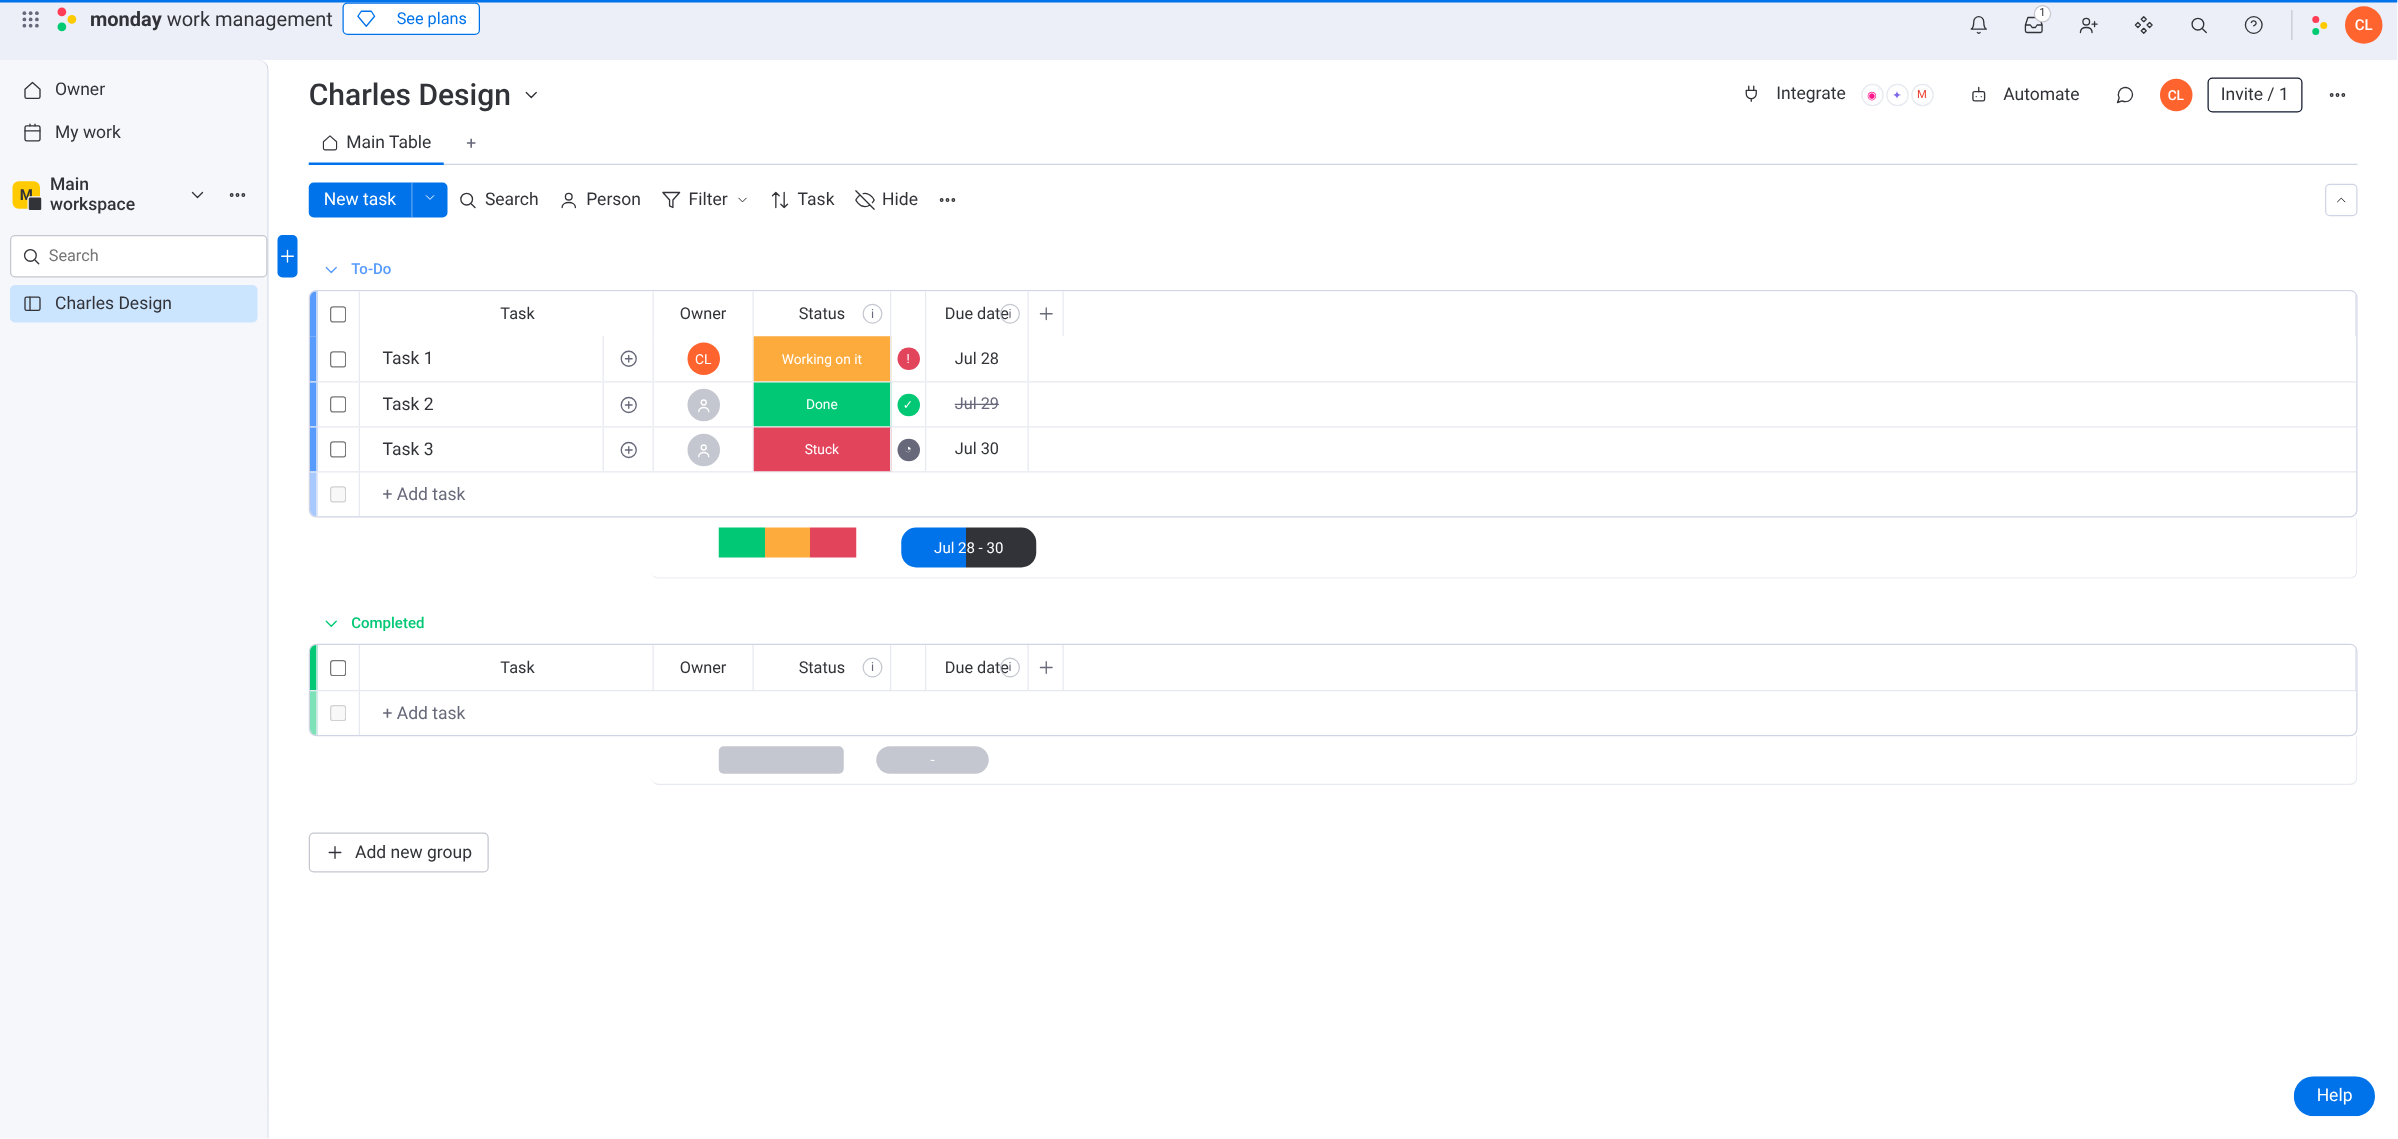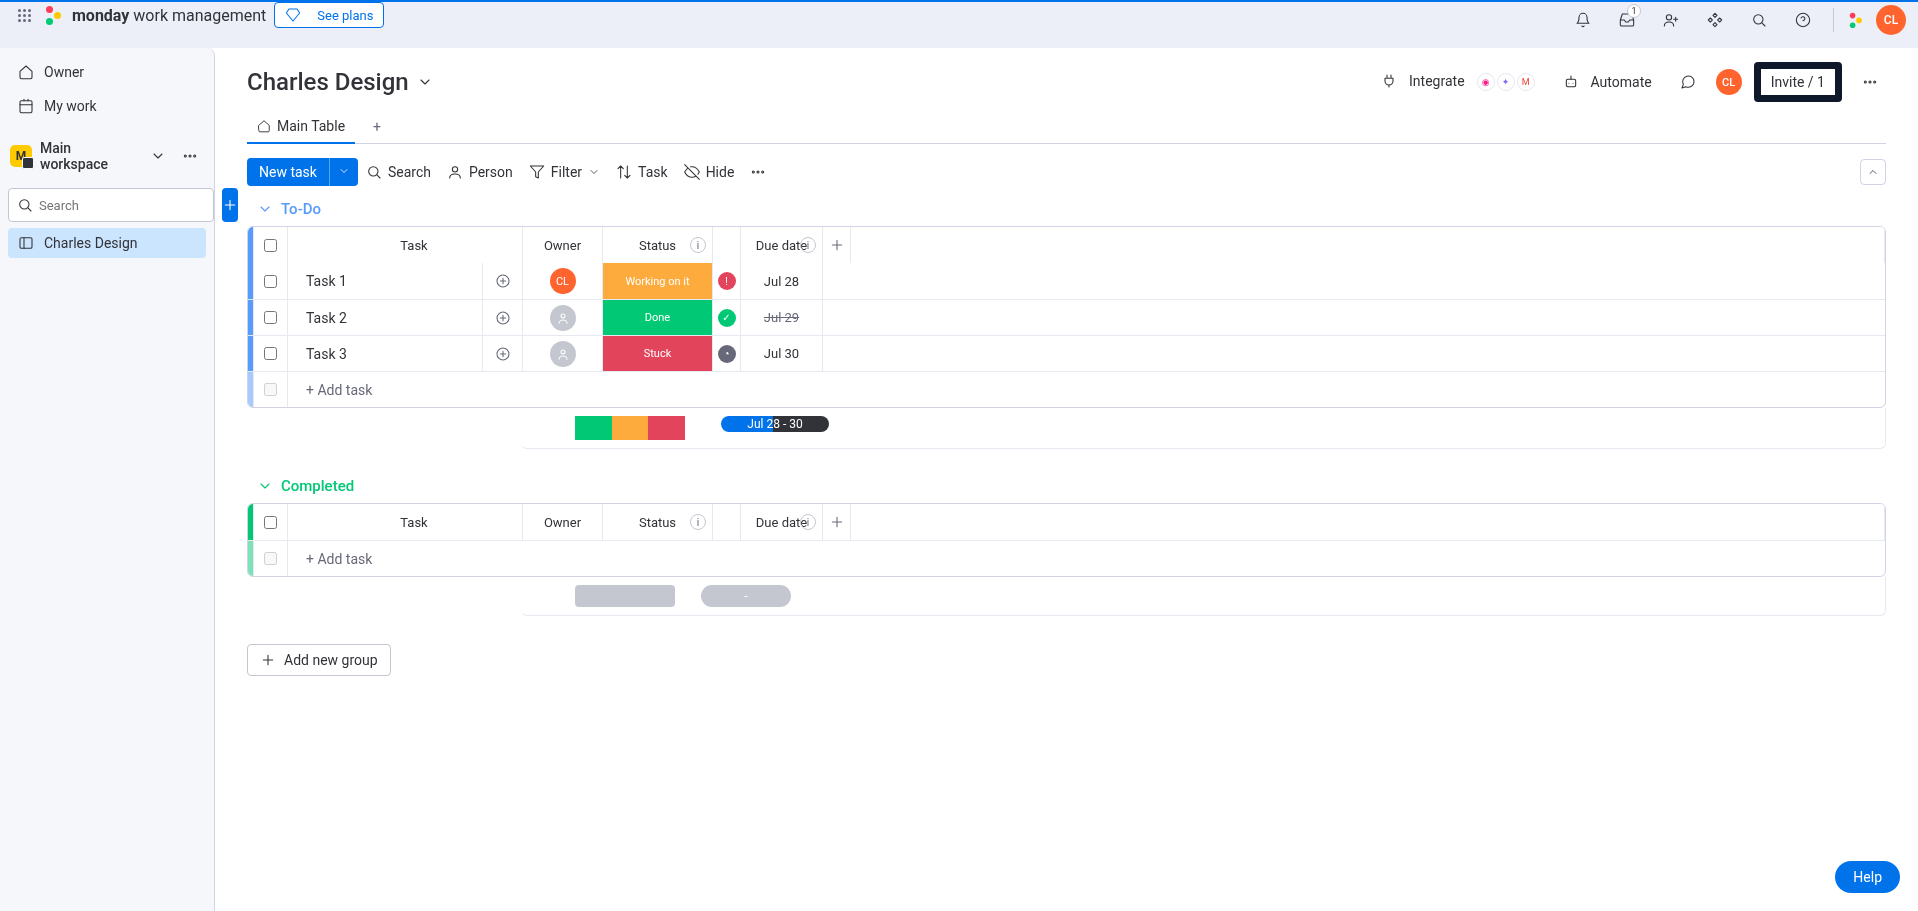--- a/index.html
+++ b/index.html
@@ -35,33 +35,33 @@
 .search-row{display:flex;gap:8px;margin-top:6px}
 .search-box{flex:1;display:flex;align-items:center;gap:6px;border:1px solid #c5c7d0;border-radius:4px;padding:5px 8px;background:#fff}
 .search-box input{border:none;outline:none;flex:1;font-size:13px;background:transparent}
 .add-btn{width:34px;height:34px;background:#0073ea;border-radius:4px;display:flex;align-items:center;justify-content:center;color:#fff;cursor:pointer}
 .board-item{display:flex;align-items:center;gap:10px;padding:7px 10px;border-radius:4px;cursor:pointer;margin-top:4px;background:#cce5ff}
 .main{flex:1;overflow:auto;padding:14px 32px 28px 32px}
 .board-head{display:flex;align-items:center;justify-content:space-between;margin-bottom:4px}
 .board-title{display:flex;align-items:center;gap:8px;font-size:24px;font-weight:500;cursor:pointer}
 .head-right{display:flex;align-items:center;gap:12px}
 .hr-btn{display:flex;align-items:flex-start;gap:12px;padding:5px 8px;border-radius:4px;cursor:pointer;color:#323338}
-.invite-btn{border:7px solid #0f172a;border-radius:4px;padding:5px 10px;cursor:pointer}
+.invite-btn{border:1px solid #0f172a;border-radius:4px;padding:5px 10px;cursor:pointer}
 .tabs-row{display:flex;align-items:center;gap:8px;border-bottom:1px solid #d0d4e4;margin-top:8px}
 .tab{display:flex;align-items:center;gap:6px;padding:8px 10px;cursor:pointer;color:#323338;font-size:14px}
 .tab.active{border-bottom:2px solid #0073ea;margin-bottom:-1px}
 .tab-add{padding:8px 10px;cursor:pointer;color:#676879}
 .toolbar{display:flex;align-items:center;padding:14px 0;position:relative}
 .new-task{display:flex;align-items:center;background:#0073ea;color:#fff;border-radius:4px;overflow:hidden;cursor:pointer}
 .new-task .lbl{padding:6px 12px;font-size:14px}
 .new-task .dd{padding:6px 8px;border-left:1px solid rgba(255,255,255,.35)}
 .tb-btn{display:flex;align-items:center;gap:6px;padding:5px 8px;cursor:pointer;border-radius:4px;color:#323338;font-size:14px}
 .collapse-tog{position:absolute;right:0;width:26px;height:26px;border:1px solid #d0d4e4;border-radius:4px;display:flex;align-items:center;justify-content:center;cursor:pointer}
 .group{margin-bottom:28px}
-.group-head{display:flex;align-items:center;gap:8px;margin:0 0 8px 10px;font-weight:500;font-size:15px;cursor:pointer}
+.group-head{display:flex;gap:8px;margin:20px 0 8px 10px;font-weight:500;font-size:12px;cursor:pointer}
 .g-todo{color:#579bfc}
 .g-done{color:#00c875}
 .tbl{border:1px solid #d0d4e4;border-radius:6px;overflow:hidden;position:relative}
 .row{display:flex;align-items:stretch;min-height:36px;border-top:1px solid #e6e9ef}
 .row:first-child{border-top:none;background:#fff}
 .row.header{font-size:13px;color:#323338;background:#fff}
 .cell{display:flex;align-items:center;justify-content:center;border-right:1px solid #e6e9ef}
 .stripe{width:6px}
 .todo-stripe{background:#579bfc}
 .done-stripe{background:#00c875}
@@ -87,24 +87,24 @@
 .owner-av{width:26px;height:26px;border-radius:50%;background:#c5c7d0;display:flex;align-items:center;justify-content:center;color:#fff}
 .owner-av.cl{background:#ff642e;font-size:11px}
 .status-dot{width:18px;height:18px;border-radius:50%;display:flex;align-items:center;justify-content:center;font-size:10px}
 .sd-alert{background:#e2445c;color:#fff}
 .sd-ok{background:#00c875;color:#fff}
 .sd-clock{background:#676879;color:#fff}
 .strike{text-decoration:line-through;color:#676879}
 .add-row{color:#676879;cursor:pointer}
 .sum-status{width:110px;display:flex;margin-right:28px}
 .sum-status span{flex:1;height:24px}
-.sum-date{width:108px;border-radius:12px;height:16px;color:#fff;font-size:12px;display:flex;align-items:center;justify-content:center;background:linear-gradient(to right,#0073ea 0%,#0073ea 48%,#323338 48%,#323338 100%)}
+.sum-date{width:108px;border-radius:12px;height:32px;color:#fff;font-size:12px;display:flex;align-items:center;justify-content:center;background:linear-gradient(to right,#0073ea 0%,#0073ea 48%,#323338 48%,#323338 100%)}
 .gray-pill{background:#c5c7d0;border-radius:4px;height:22px}
 .gray-pill.datep{border-radius:12px}
-.add-group{display:inline-flex;align-items:center;gap:8px;border:1px solid #c5c7d0;border-radius:4px;padding:7px 12px;cursor:pointer;margin-top:0}
+.add-group{display:inline-flex;align-items:center;gap:8px;border:1px solid #c5c7d0;border-radius:4px;padding:7px 12px;cursor:pointer;margin-top:10px}
 .help-btn{position:fixed;bottom:18px;right:18px;background:#0073ea;color:#fff;border-radius:18px;padding:8px 18px;font-size:14px;cursor:pointer}
 svg{width:16px;height:16px;stroke:currentColor;fill:none;stroke-width:1.6;stroke-linecap:round;stroke-linejoin:round}
 .summary-wrap{border:1px solid #e6e9ef;border-top:none;border-radius:0 0 6px 6px;border-left:none;padding:8px 0;margin-left:274px;display:flex;gap:8px;padding-left:54px}
 .integ-icons{display:flex;gap:2px;align-items:center}
 .integ-icons span{width:18px;height:18px;border-radius:50%;border:1px solid #e6e9ef;display:flex;align-items:center;justify-content:center;font-size:9px}
 </style>
 </head>
 <body>
 
 <div class="topbar">

